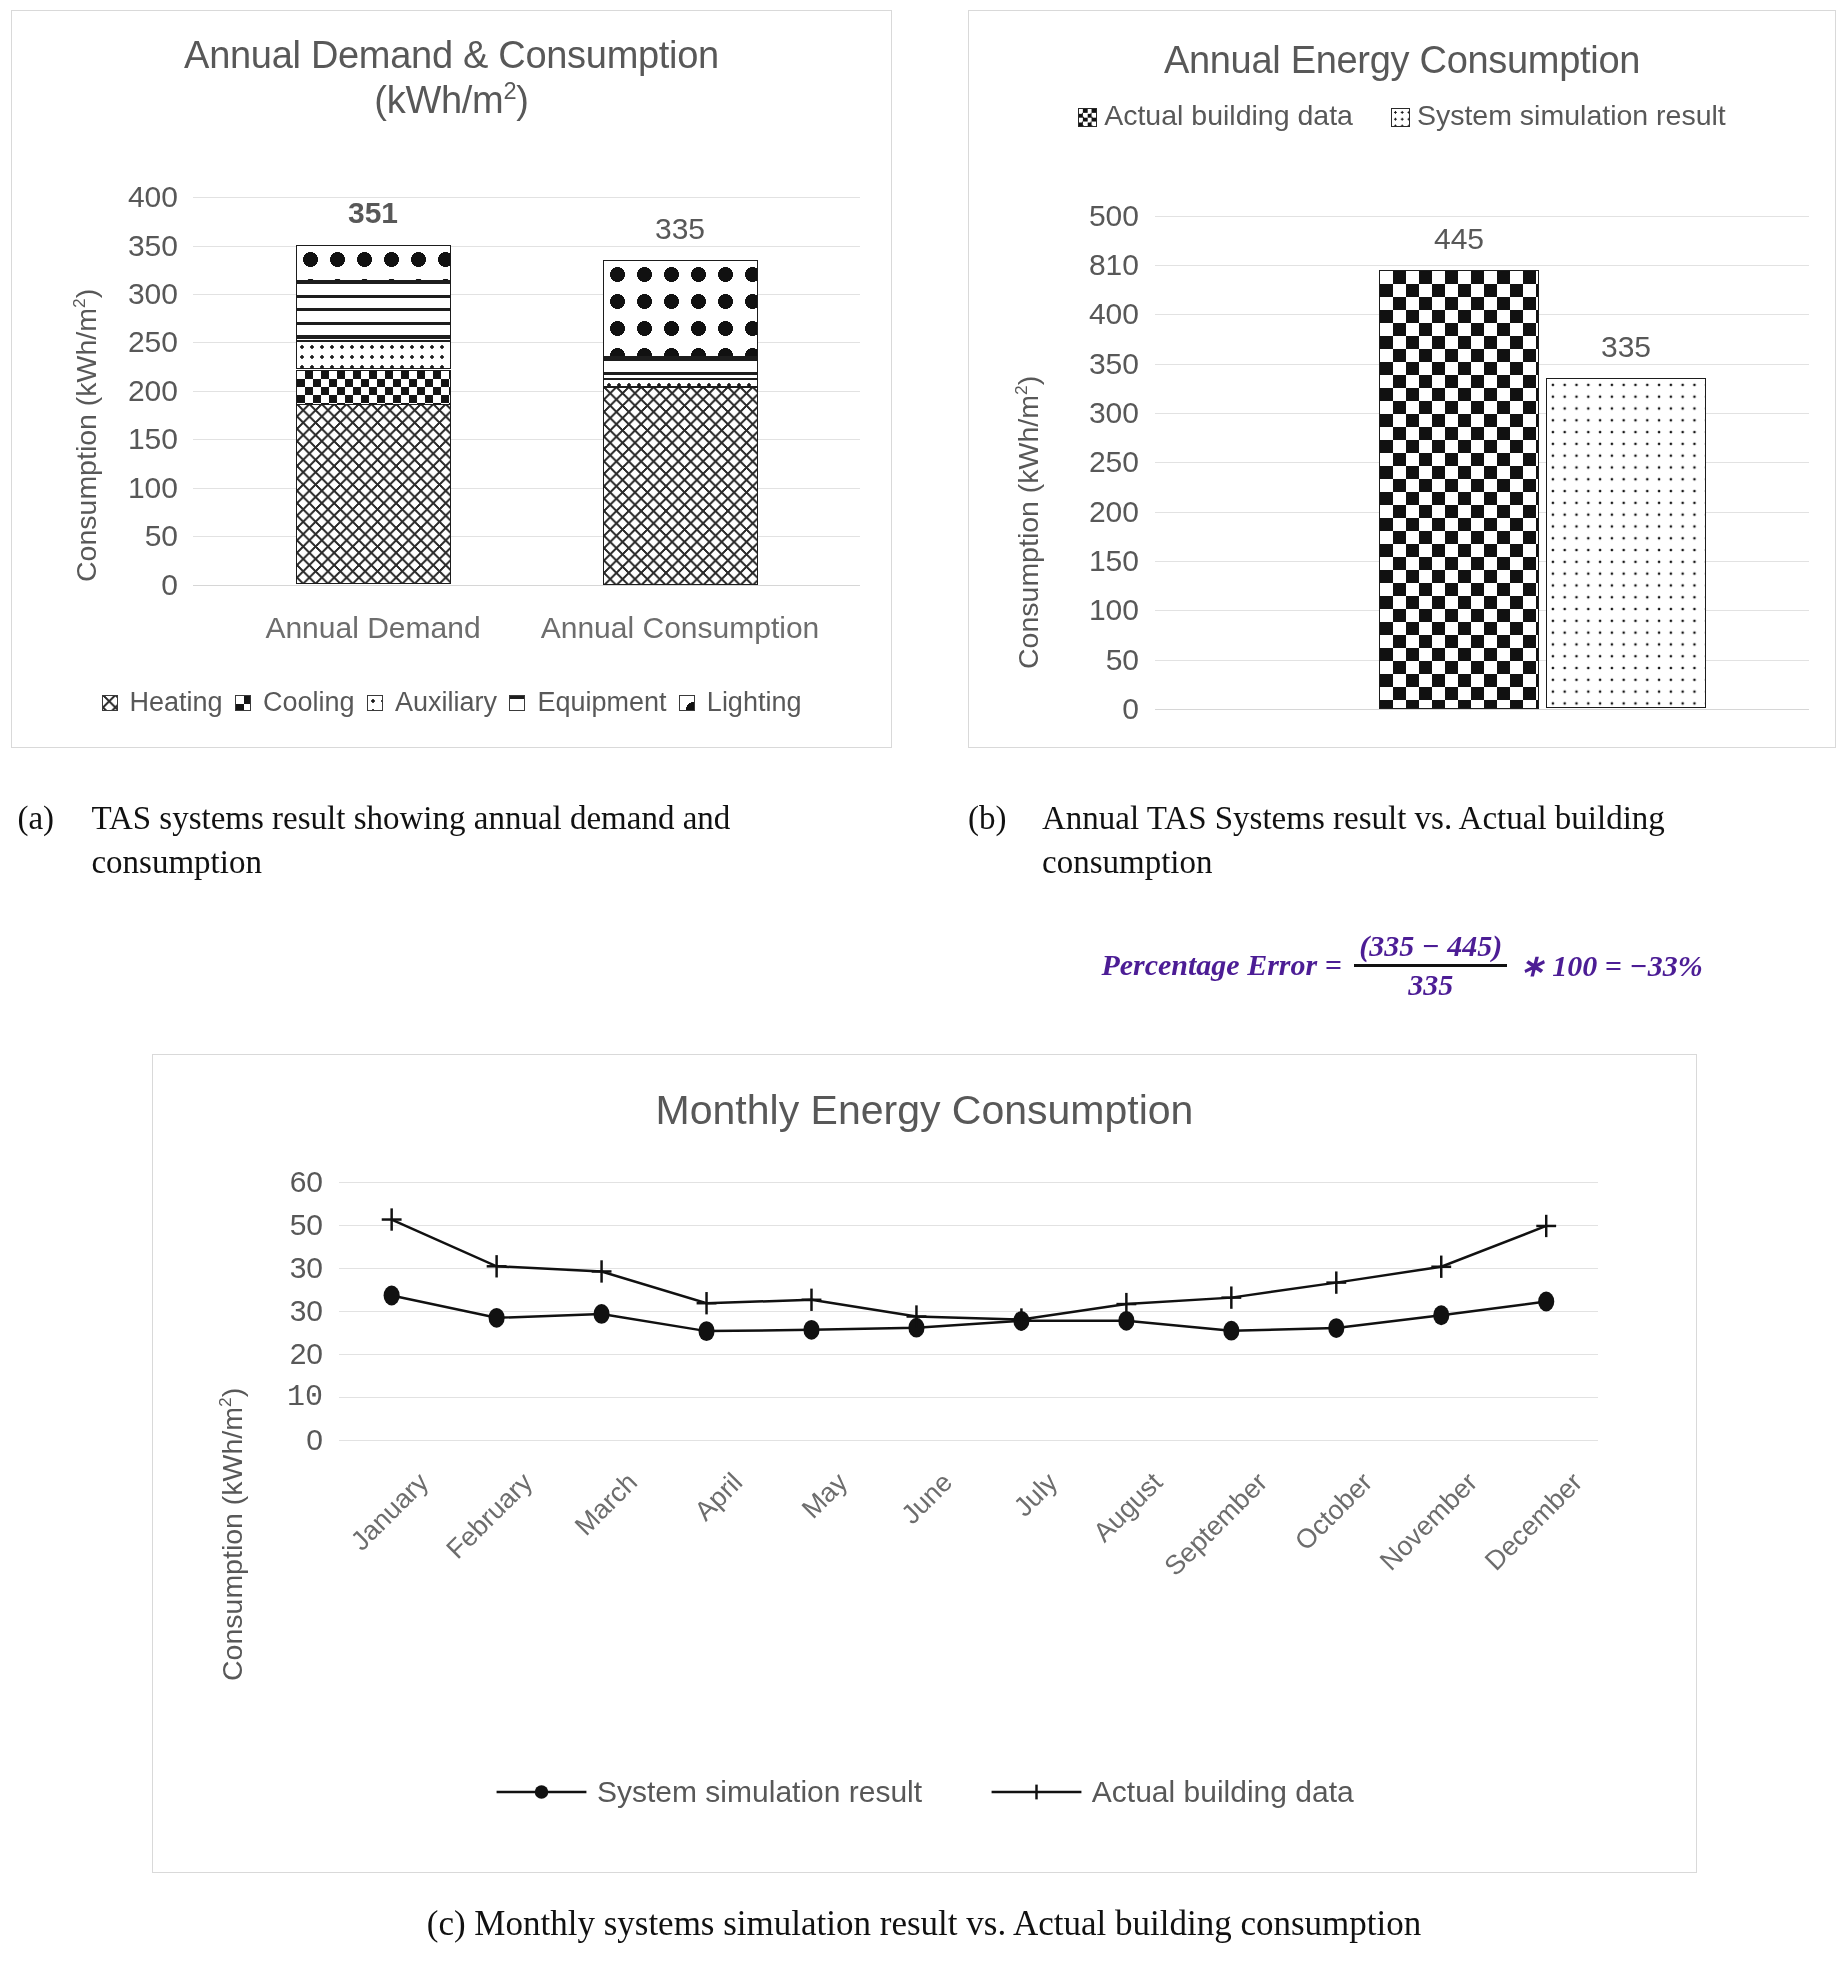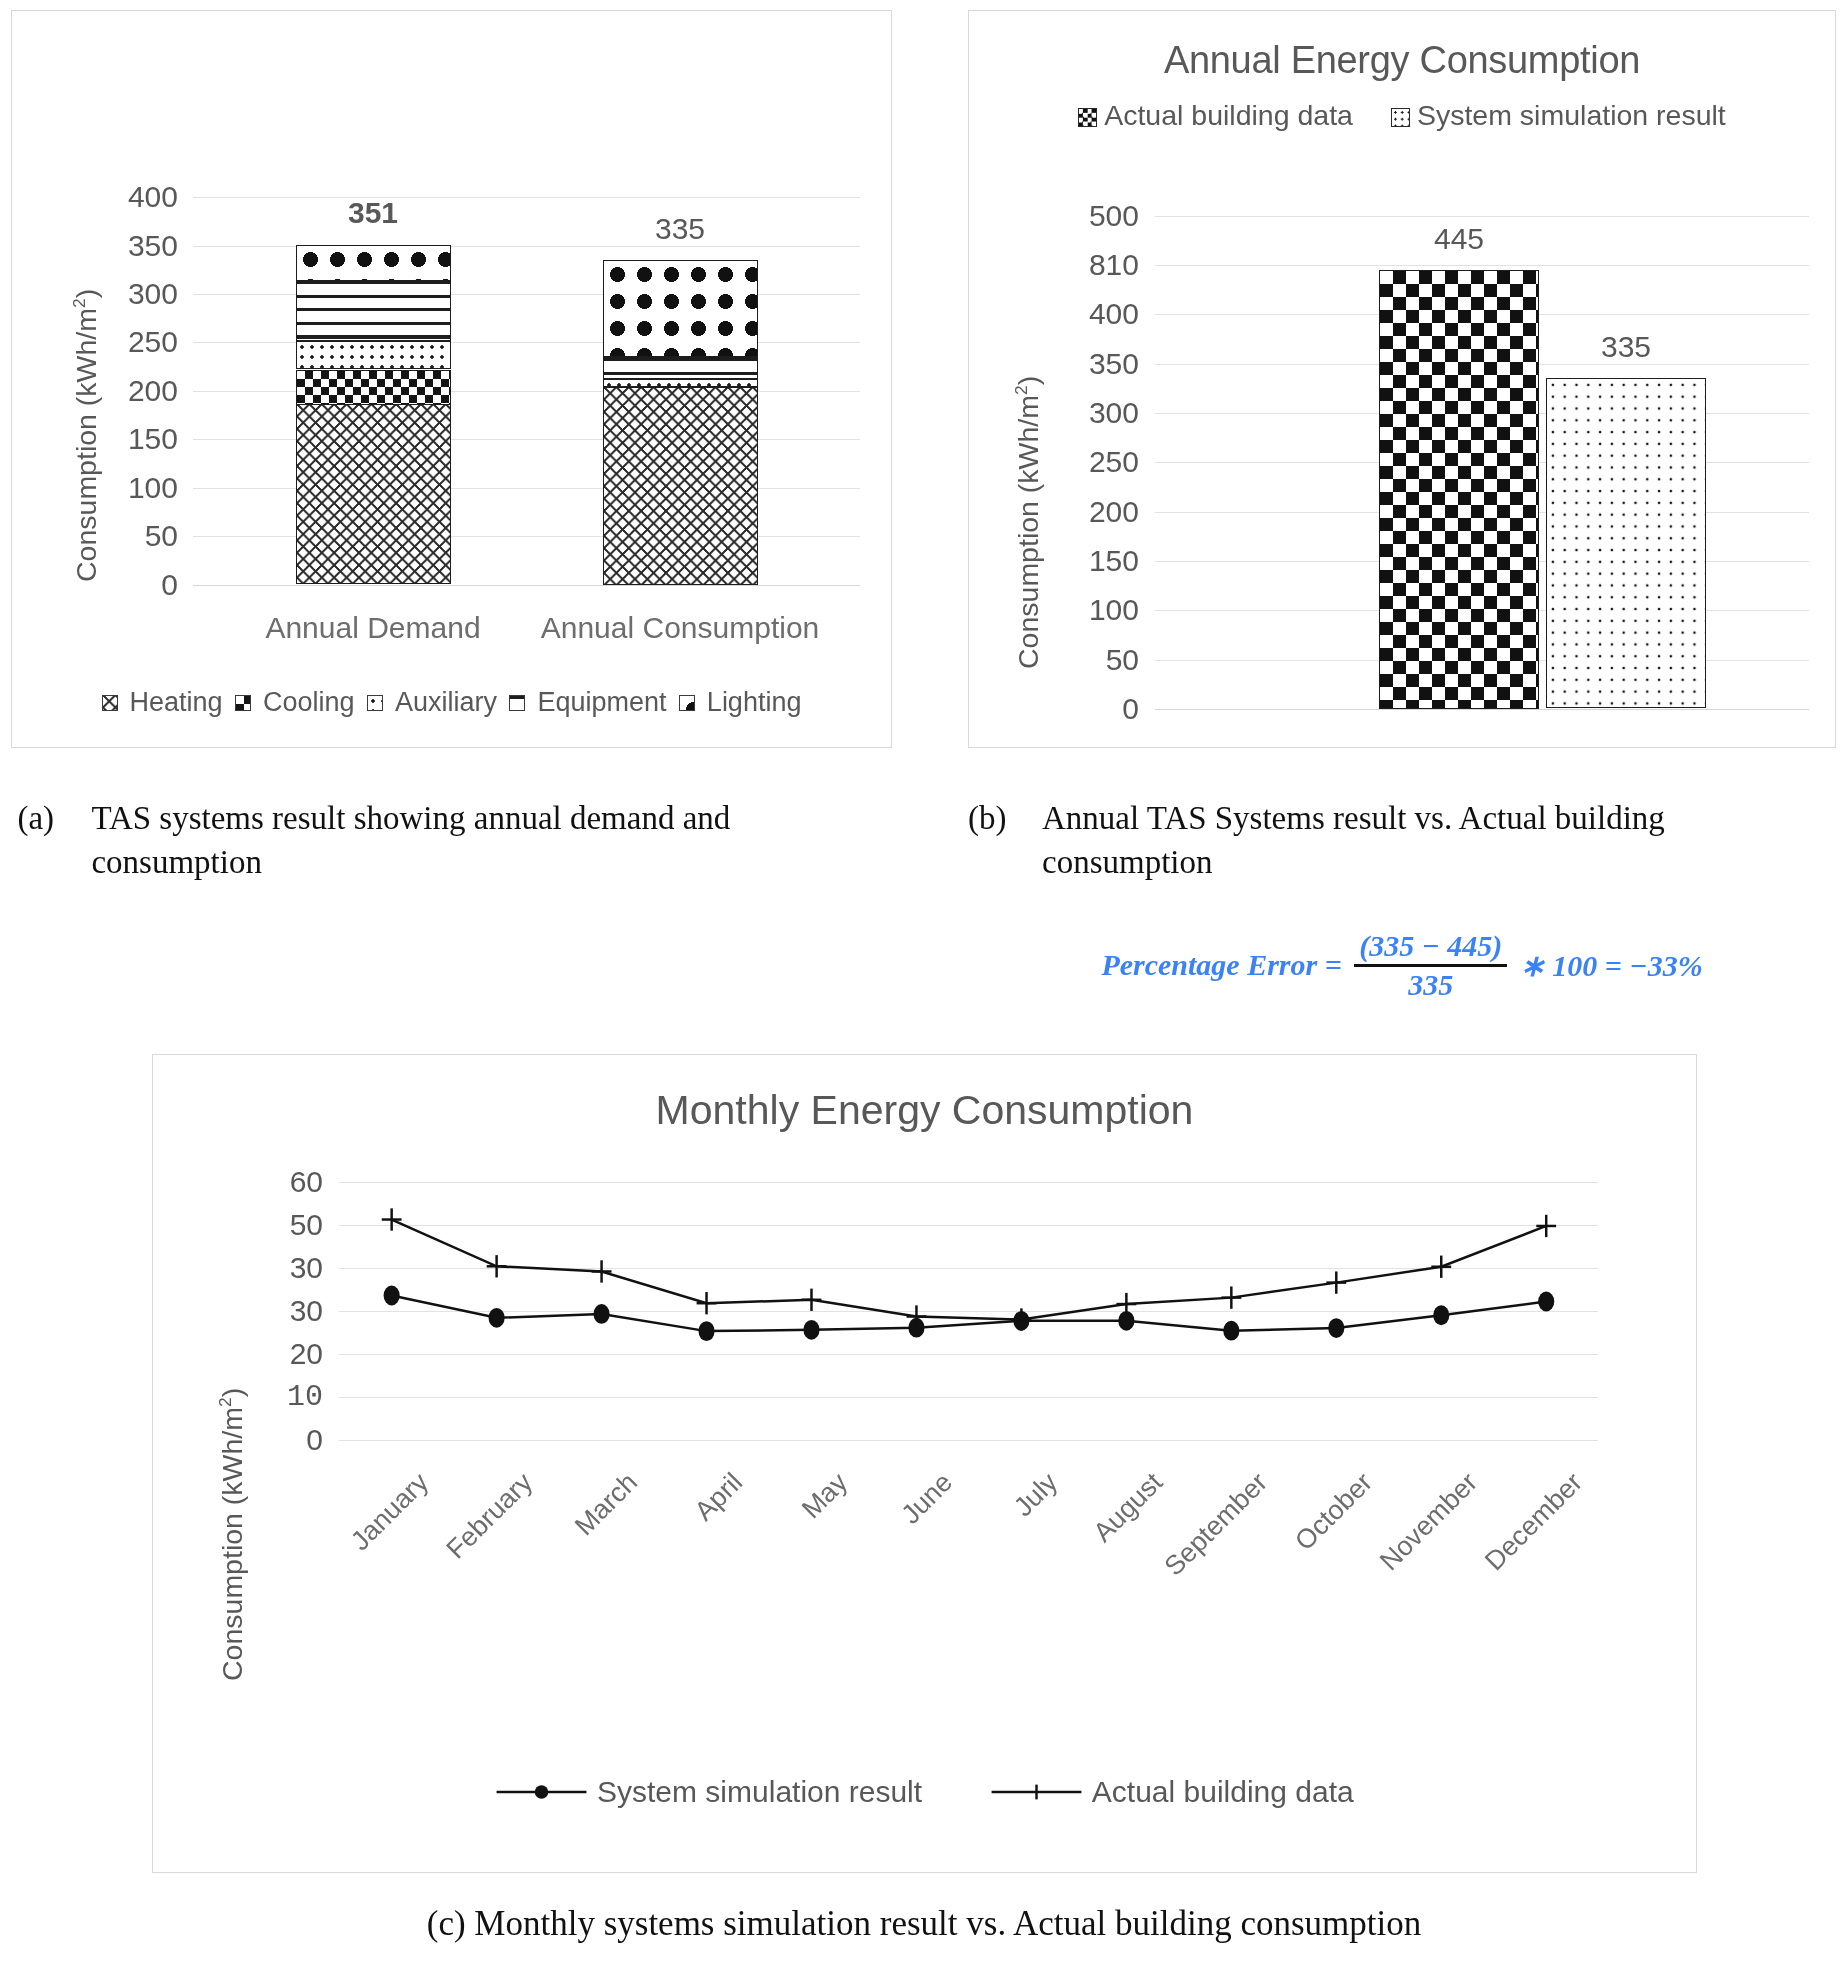--- a/index.html
+++ b/index.html
@@ -193,21 +193,21 @@
     left: 968px;
     top: 930px;
     width: 868px;
     display: flex;
     justify-content: center;
     align-items: center;
     font-family: "Liberation Serif", serif;
     font-style: italic;
     font-weight: bold;
     font-size: 30px;
-    color: #3b82f6;
+    color: #4c1d95;
     gap: 8.7px;
   }
   #formula .frac {
     display: inline-flex;
     flex-direction: column;
     align-items: center;
     margin: 0 3.7px;
     line-height: 1.05;
   }
   #formula .frac .num { padding: 0 5px 2.5px 5px; }
@@ -252,20 +252,26 @@
     text-align: center;
     font-family: "Liberation Serif", serif;
     font-size: 35px;
     color: #111;
   }
 </style>
 </head>
 <body>
 
 <div class="panel" id="panel-a">
+  <div class="chart-title" style="margin-top:22px;">
+    <div>Annual Demand &amp; Consumption</div>
+    <div>
+      <span>(kWh/m</span><span class="sup">2</span><span>)</span>
+    </div>
+  </div>
 
   <div class="ylabel" style="left:57px; top:571px;">
     <span>Consumption (kWh/m</span><span class="sup">2</span><span>)</span>
   </div>
 
   <div class="plot" id="plot-a" style="left:0; top:0; width:100%; height:100%;">
       <div class="gridline axis-zero" style="left:181px; top:574px; width:667px;"></div>
       <div class="ytick" style="right:713px; top:574px;">0</div>
       <div class="gridline" style="left:181px; top:525px; width:667px;"></div>
       <div class="ytick" style="right:713px; top:525px;">50</div>

